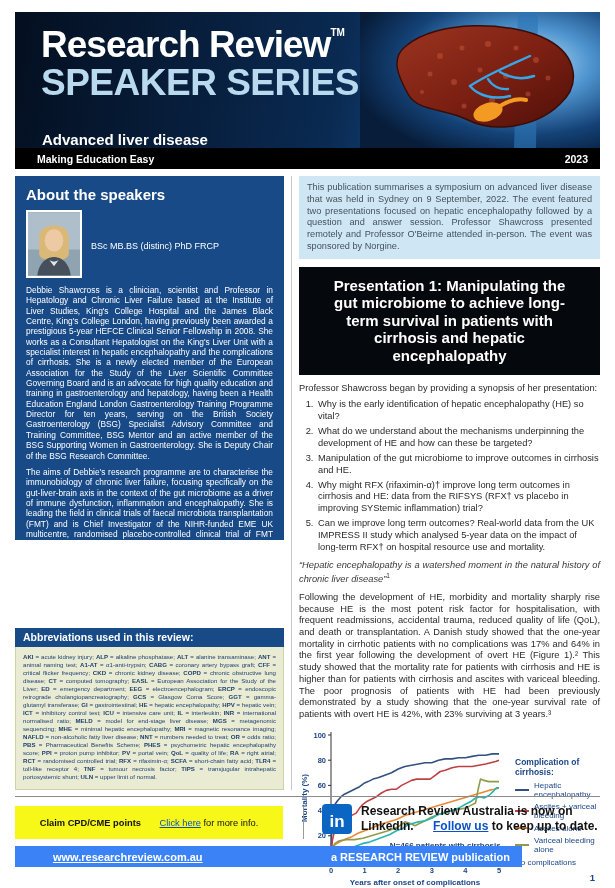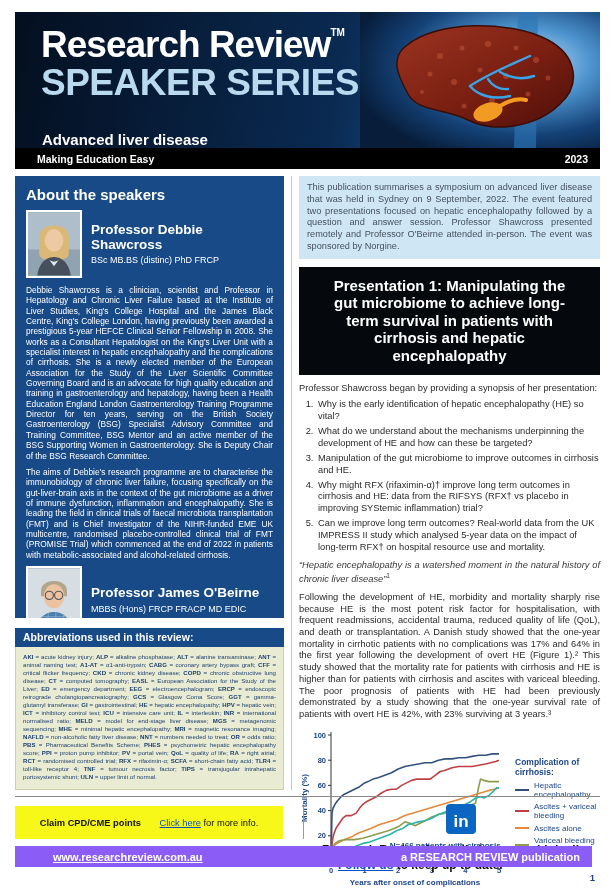--- a/index.html
+++ b/index.html
@@ -22,21 +22,21 @@
   .masthead-subtitle { position:absolute; left:27px; top:106px; font-size:15px; font-weight:700; color:#ffffff;margin-top:13px; }
   .tagbar {
     position:absolute; left:15px; top:148px; width:585px; height:21px; background:#000;
     display:flex; align-items:center; justify-content:space-between; padding:0 12px 0 22px;
   }
   .tagbar span { color:#fff; font-size:10.5px; font-weight:700; }
   
   .col-divider { position:absolute; left:291px; top:176px; width:1px; height:614px; background:#c6c6c6; }
   
   .speakers-box {
-    position:absolute; left:15px; top:176px; width:269px; height:442px;
+    position:absolute; left:15px; top:176px; width:269px; height:364px;
     background:#174a87; color:#fff; padding:10px 11px; overflow:hidden;
   }
   .speakers-heading { font-size:15px; font-weight:700; margin-bottom:7px; }
   .speaker-head { display:flex; align-items:center; gap:9px; margin:4px 0 7px 0; }
   .speaker-photo { width:56px; height:68px; border:2px solid #fff; background:#9db1c2; flex:0 0 auto; }
   .speaker-photo svg { display:block; width:100%; height:100%; }
   .speaker-name { font-size:13.5px; font-weight:700; line-height:1.1; }
   .speaker-creds { font-size:9px; margin-top:3px; }
   .bio { font-size:8.35px; line-height:1.24; text-align:justify; margin-bottom:6px; }
   
@@ -69,30 +69,30 @@
   .legend-swatch { width:14px; height:2px; flex:0 0 auto; }
   .legend-label { font-size:8px; color:#1b4586; }
   
   .footer-rule { position:absolute; left:15px; top:796px; width:585px; height:1px; background:#8a8a8a; }
   .cpd-box {
     position:absolute; left:15px; top:806px; width:268px; height:33px; background:#f8f818;
     display:flex; align-items:center; justify-content:center; font-size:9.3px; color:#111;
   }
   .cpd-box b { font-weight:700; }
   .footer-vdiv { position:absolute; left:303px; top:806px; width:1px; height:33px; background:#9a9a9a; }
-  .linkedin-row { position:absolute; left:322px; top:804px; width:278px; display:flex; align-items:center; gap:9px;flex-direction:column; }
+  .linkedin-row { position:absolute; left:322px; top:804px; width:278px; display:flex; align-items:center; gap:9px; }
   .li-icon {
     width:30px; height:30px; background:#0a66c2; border-radius:4px; flex:0 0 auto;
     display:flex; align-items:flex-end; justify-content:center;
     color:#fff; font-weight:700; font-size:17px; line-height:1; padding-bottom:4px;
   }
   .linkedin-text { font-size:12px; font-weight:700; line-height:1.22; color:#111; }
   a.link { color:#0b51c5; text-decoration:underline; cursor:pointer;padding-left:16px; }
   .footer-bar {
-    position:absolute; left:15px; top:846px; width:577px; height:21px; background:#8b5cf6;
+    position:absolute; left:15px; top:846px; width:507px; height:21px; background:#3b82f6;
     display:flex; align-items:center; justify-content:space-between; padding:0 12px 0 38px;
   }
   .footer-bar .site { color:#fff; font-size:11px; font-weight:700; text-decoration:underline; }
   .footer-bar .pub { color:#fff; font-size:11px; font-weight:700; }
   .page-num { position:absolute; right:20px; top:872px; font-size:9.5px; font-weight:700; color:#1b4586; }
 </style>
 </head>
 <body>
 
 <div class="masthead">
@@ -161,21 +161,20 @@
         <rect width="56" height="68" fill="#aebfcb"></rect>
         <rect y="40" width="56" height="28" fill="#8fa3b1"></rect>
         <path d="M12,26 C12,10 44,10 44,26 L44,44 C44,50 36,52 28,52 C20,52 12,50 12,44 Z" fill="#d9b878"></path>
         <ellipse cx="28" cy="30" rx="10" ry="12" fill="#eecaa4"></ellipse>
         <path d="M16,20 C20,12 36,12 40,20 C38,16 34,14 28,14 C22,14 18,16 16,20 Z" fill="#e3c185"></path>
         <path d="M10,68 C12,52 22,48 28,48 C34,48 44,52 46,68 Z" fill="#46505c"></path>
         <path d="M22,50 L28,58 L34,50 C32,54 24,54 22,50 Z" fill="#dfe6ec"></path>
       </svg>
     </div>
     <div>
-      <div class="speaker-name">Professor Debbie Shawcross</div>
       <div class="speaker-creds">BSc MB.BS (distinc) PhD FRCP</div>
     </div>
   </div>
   <p class="bio">Debbie Shawcross is a clinician, scientist and Professor in Hepatology and Chronic Liver Failure based at the Institute of Liver Studies, King's College Hospital and the James Black Centre, King's College London, having previously been awarded a prestigious 5-year HEFCE Clinical Senior Fellowship in 2008. She works as a Consultant Hepatologist on the King's Liver Unit with a specialist interest in hepatic encephalopathy and the complications of cirrhosis. She is a newly elected member of the European Association for the Study of the Liver Scientific Committee Governing Board and is an advocate for high quality education and training in gastroenterology and hepatology, having been a Health Education England London Gastroenterology Training Programme Director for ten years, serving on the British Society Gastroenterology (BSG) Specialist Advisory Committee and Training Committee, BSG Mentor and an active member of the BSG Supporting Women in Gastroenterology. She is Deputy Chair of the BSG Research Committee.</p>
   <p class="bio">The aims of Debbie's research programme are to characterise the immunobiology of chronic liver failure, focusing specifically on the gut-liver-brain axis in the context of the gut microbiome as a driver of immune dysfunction, inflammation and encephalopathy. She is leading the field in clinical trials of faecal microbiota transplantation (FMT) and is Chief Investigator of the NIHR-funded EME UK multicentre, randomised placebo-controlled clinical trial of FMT (PROMISE Trial) which commenced at the end of 2022 in patients with metabolic-associated and alcohol-related cirrhosis.</p>
 
   <div class="speaker-head">
     <div class="speaker-photo">
       <svg viewBox="0 0 56 68">
         <rect width="56" height="68" fill="#d6dde3"></rect>

